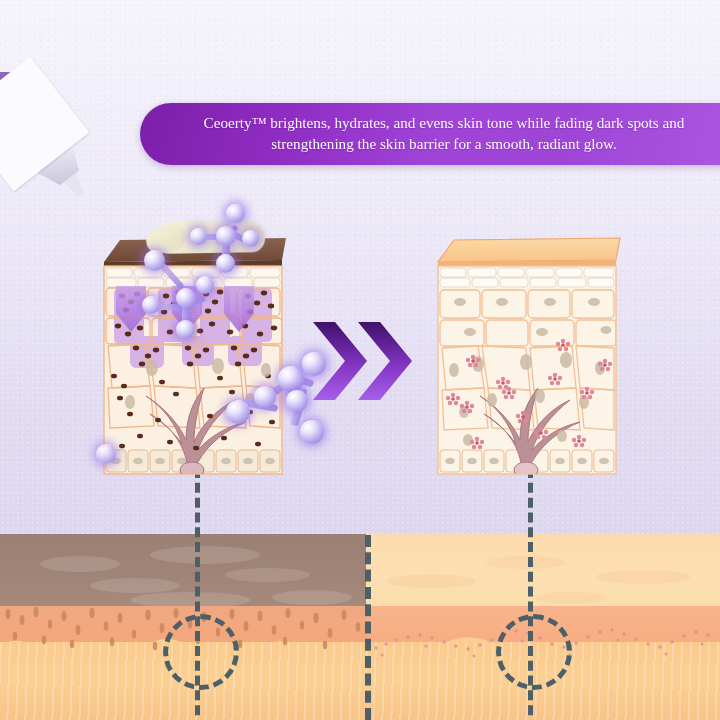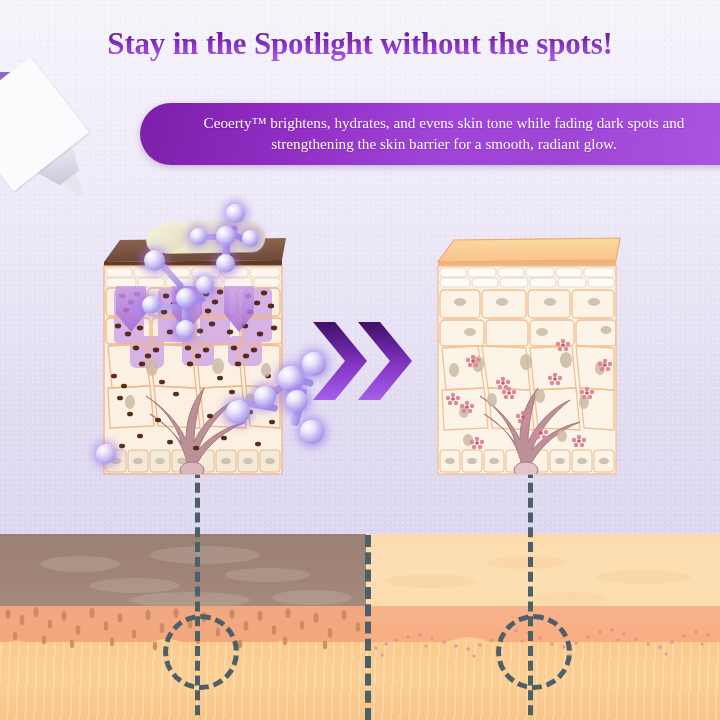--- a/index.html
+++ b/index.html
@@ -741,19 +741,18 @@
     <div class="atom" style="left:38px;top:50px;width:22px;height:22px;"></div>
     <div class="atom" style="left:10px;top:64px;width:24px;height:24px;"></div>
     <div class="atom" style="left:70px;top:54px;width:22px;height:22px;"></div>
     <div class="atom" style="left:84px;top:84px;width:24px;height:24px;"></div>
   </div>
 
   <div class="mol" style="left:96px;top:444px;width:26px;height:26px;opacity:.9;">
     <div class="atom" style="left:0;top:0;width:20px;height:20px;"></div>
   </div>
 
-  <div class="title">Stay in the Spotlight without the spots!</div>
 
   <div class="banner">
     <div class="banner-text">Ceoerty™ brightens, hydrates, and evens skin tone while fading dark spots and strengthening the skin barrier for a smooth, radiant glow.</div>
   </div>
 
 </div>
 
 </body></html>

